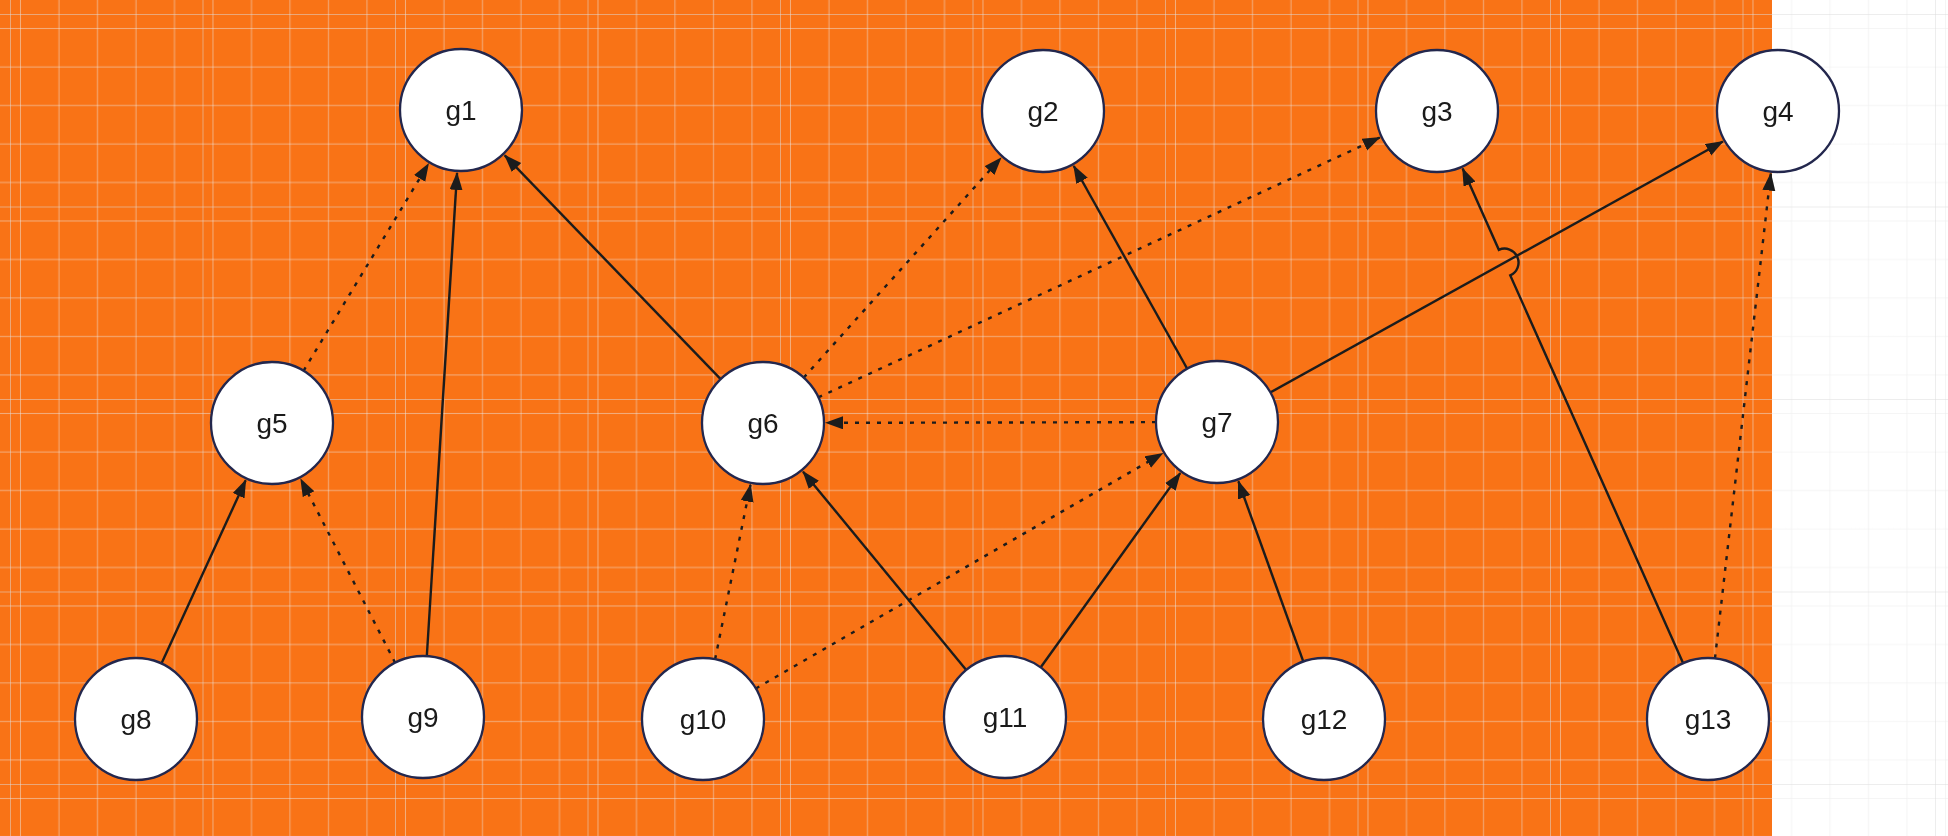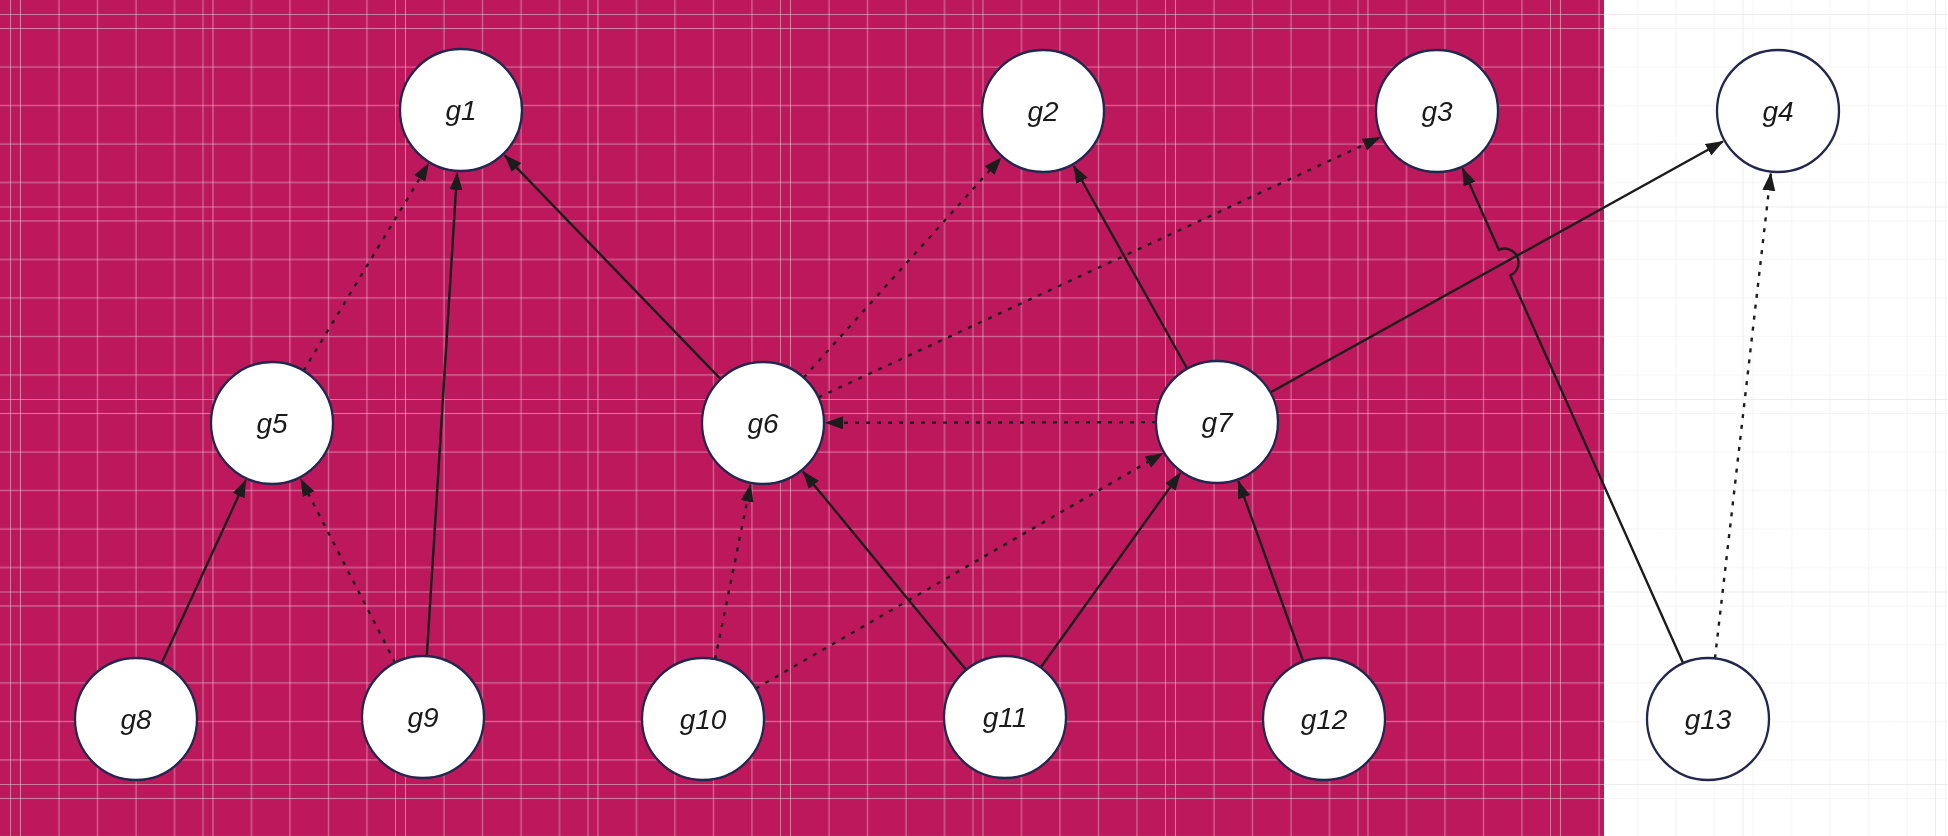--- a/index.html
+++ b/index.html
@@ -4,23 +4,22 @@
 <style>
   html, body {
     margin: 0; padding: 0;
     width: 1948px; height: 836px;
     overflow: hidden;
     background: #ffffff;
     font-family: "Liberation Sans", "DejaVu Sans", sans-serif;
   }
   .canvas-wrap {
     position: relative;
-    width: 1604px; height: 836px;
-    background: #be185d;
-    font-style: italic;
+    width: 1772px; height: 836px;
+    background: #f97316;
   }
   svg { position: absolute; left: 0; top: 0; display: block; }
   text { font-family: "Liberation Sans", "DejaVu Sans", sans-serif; user-select: none; }
 </style>
 </head>
 <body>
 
 <div class="canvas-wrap">
   <svg id="graph" width="1948" height="836" viewBox="0 0 1948 836">
       <defs>

